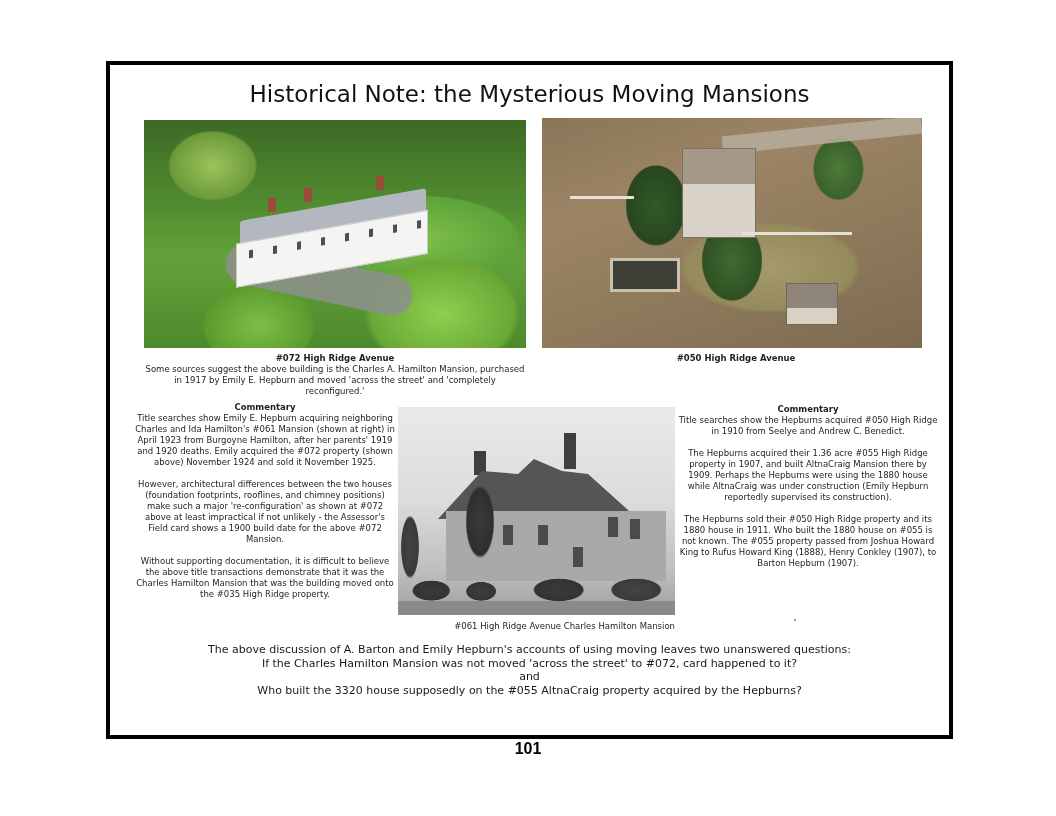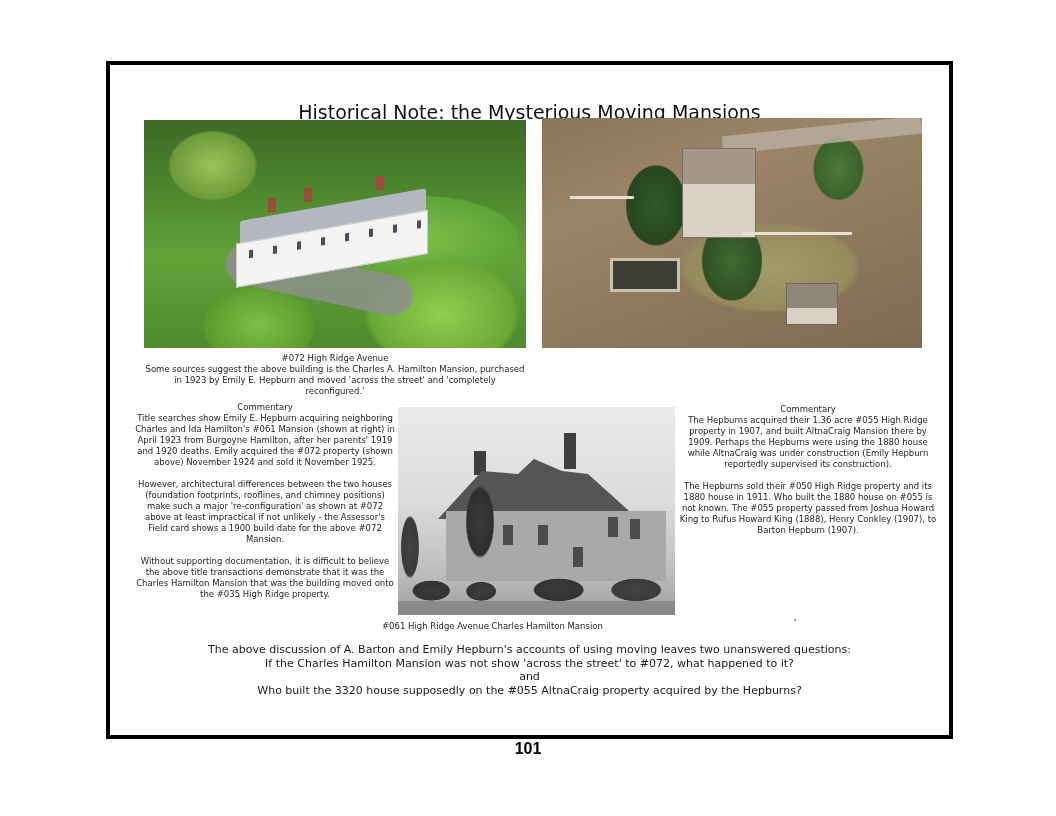--- a/index.html
+++ b/index.html
@@ -23,25 +23,24 @@
       height: 670px;
       border: 4px solid #000;
       background: #fff;
     }
     .title {
       position: absolute;
       left: 0;
       width: 100%;
       top: 16px;
       text-align: center;
-      font-size: 19px;
+      font-size: 23px;
       letter-spacing: 0px;
       color: #111;
       white-space: nowrap;
-      margin-top: 20px;
     }
     .photo {
       position: absolute;
       overflow: hidden;
     }
     
     .photo-072 {
       left: 34px; top: 55px; width: 382px; height: 228px;
       background:
         radial-gradient(ellipse 90px 70px at 30% 90%, #7cbf45 0%, #5a9a2e 60%, transparent 62%),
@@ -147,28 +146,28 @@
     .photo-061 .ground {
       position: absolute; left: 0; bottom: 0; width: 100%; height: 14px; background: #8a8a8a;
     }
     .caption {
       position: absolute;
       text-align: center;
       font-size: 8.5px;
       line-height: 11px;
       color: #1e1e1e;
     }
-    .caption .cap-title { display: block; }
+    .caption .cap-title { display: block; font-weight: bold; }
     .caption .cap-body { display: block; }
     .para { display: block; margin-bottom: 11px; }
     .para:last-child { margin-bottom: 0; }
     .center-caption {
       position: absolute;
-      left: 272px; top: 556px; width: 277px;
-      text-align: left;
+      left: 288px; top: 556px; width: 277px;
+      text-align: right;
       font-size: 8.5px;
       color: #1e1e1e;
     }
     .dot {
       position: absolute; left: 684px; top: 554px;
       width: 2px; height: 2px; background: #777; border-radius: 50%;
     }
     .questions {
       position: absolute;
       left: 0; width: 100%;
@@ -212,23 +211,24 @@
     <div class="road"></div>
     <div class="fence2"></div>
     <div class="mansion"></div>
     <div class="fence"></div>
     <div class="pool"></div>
     <div class="cottage"></div>
   </div>
 
   <div class="caption" style="left:30px;top:288px;width:390px;">
     <span class="cap-title">#072 High Ridge Avenue</span>
-    <span class="cap-body" style="padding:0 4px;">Some sources suggest the above building is the Charles A. Hamilton Mansion, purchased in 1923 by Emily E. Hepburn and moved 'across the street' and 'completely reconfigured.'</span>
+    <span class="cap-body" style="padding:0 4px;">Some sources suggest the above building is the Charles A. Hamilton Mansion, purchased in 1917 by Emily E. Hepburn and moved 'across the street' and 'completely reconfigured.'</span>
   </div>
   <div class="caption" style="left:434px;top:288px;width:384px;">
+    <span class="cap-title">#050 High Ridge Avenue</span>
   </div>
 
   <div class="caption" style="left:24px;top:337px;width:262px;">
     <span class="cap-title">Commentary</span>
     <span class="para">Title searches show Emily E. Hepburn acquiring neighboring Charles and Ida Hamilton's #061 Mansion (shown at right) in April 1923 from Burgoyne Hamilton, after her parents' 1919 and 1920 deaths.  Emily acquired the #072 property (shown above) November 1924 and sold it November 1925.</span>
     <span class="para">However, architectural differences between the two houses (foundation footprints, rooflines, and chimney positions) make such a major 're-configuration' as shown at #072 above at least impractical if not unlikely -  the Assessor's Field card shows a 1900 build date for the above #072 Mansion.</span>
     <span class="para">Without supporting documentation, it is difficult to believe the above title transactions demonstrate that it was the Charles Hamilton Mansion that was the building moved onto the #035 High Ridge property.</span>
   </div>
 
   <div class="photo photo-061">
@@ -243,28 +243,29 @@
     <div class="win" style="left:210px;top:110px;"></div>
     <div class="win" style="left:232px;top:112px;"></div>
     <div class="ivy"></div>
     <div class="tree"></div>
     <div class="ground"></div>
     <div class="shrubs"></div>
   </div>
 
   <div class="caption" style="left:568px;top:339px;width:260px;">
     <span class="cap-title">Commentary</span>
+    <span class="para">Title searches show the Hepburns acquired #050 High Ridge in 1910 from Seelye and Andrew C. Benedict.</span>
     <span class="para">The Hepburns acquired their 1.36 acre #055 High Ridge property in 1907, and built AltnaCraig Mansion there by 1909. Perhaps the Hepburns were using the 1880 house while AltnaCraig was under construction (Emily Hepburn reportedly supervised its construction).</span>
     <span class="para">The Hepburns sold their #050 High Ridge property and its 1880 house in 1911.  Who built the 1880 house on #055 is not known. The #055 property passed from Joshua Howard King to Rufus Howard King (1888), Henry Conkley (1907), to Barton Hepburn (1907).</span>
   </div>
 
   <div class="center-caption">#061 High Ridge Avenue Charles Hamilton Mansion</div>
   <div class="dot"></div>
 
   <div class="questions">
     <span>The above discussion of A. Barton and Emily Hepburn's accounts of using moving leaves two unanswered questions:</span>
-    <span>If the Charles Hamilton Mansion was not show 'across the street' to #072, what happened to it?</span>
+    <span>If the Charles Hamilton Mansion was not moved 'across the street' to #072, card happened to it?</span>
     <span>and</span>
     <span>Who built the 3320 house supposedly on the #055 AltnaCraig property acquired by the Hepburns?</span>
   </div>
 </div>
 
 <div class="page-number">101</div>
 
 </body></html>

